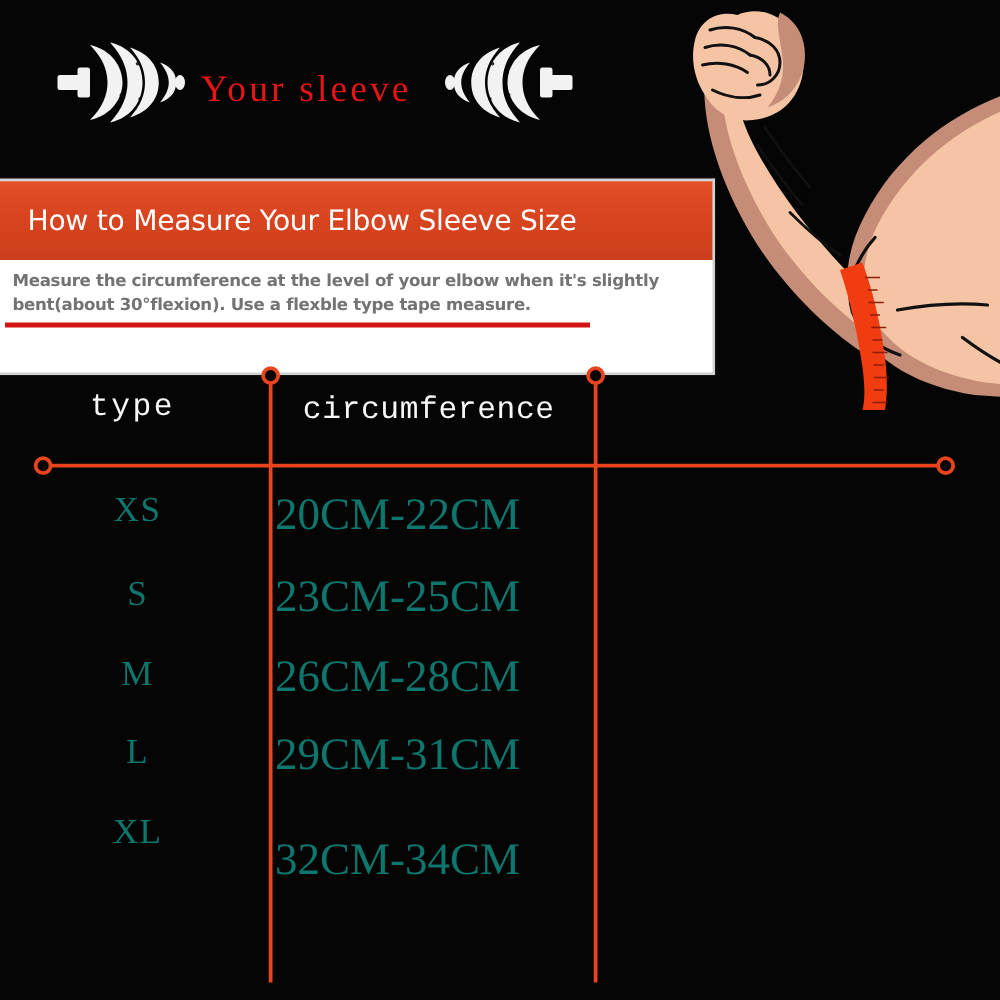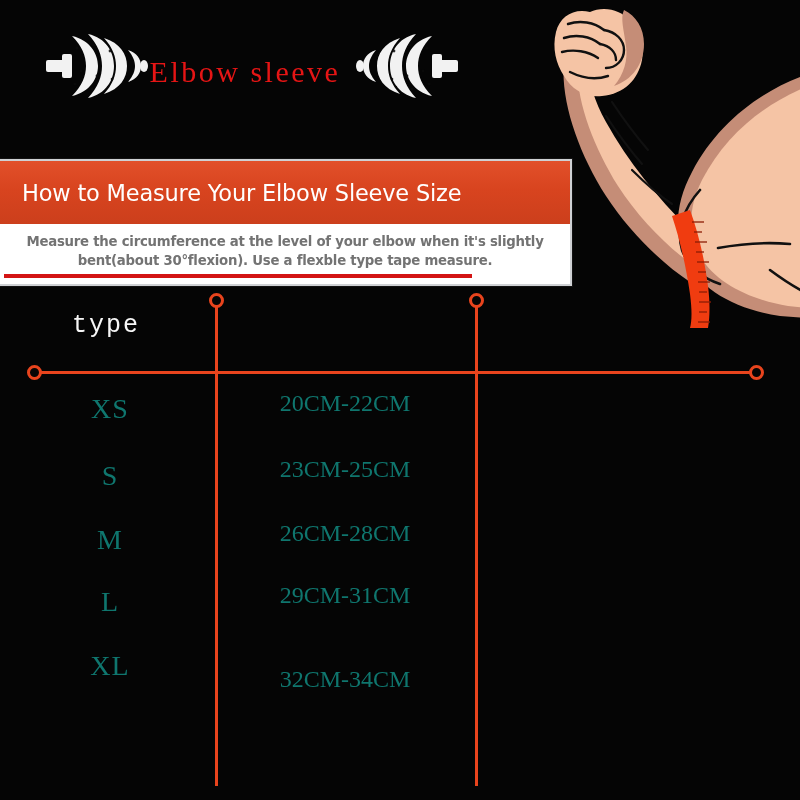--- a/index.html
+++ b/index.html
@@ -27,26 +27,25 @@
   }
   .dumbbell { position:absolute; top:0; }
   .dumbbell.left  { left:42px; }
   .dumbbell.right { left:352px; }
 
   
   .arm-art { position:absolute; left:512px; top:-6px; width:296px; height:376px; }
 
   
   .banner {
-    position:absolute; left:0; top:159px; width:572px; height:127px;
+    position:absolute; left:0; top:143px; width:572px; height:157px;
     background:#ffffff;
     border:2px solid #cfd1d4;
     border-left:none;
     box-shadow:0 0 0 1px rgba(255,255,255,0.06);
-    text-align:center;
   }
   .banner-head {
     height:63px;
     background:linear-gradient(180deg,#e2502a 0%, #d8441f 45%, #cc3f1c 100%);
     position:relative;
   }
   .banner-head-title {
     position:absolute; left:22px; top:50%; transform:translateY(-50%);
     color:#ffffff;
     font-family:"DejaVu Sans", sans-serif;
@@ -92,22 +91,22 @@
     position:absolute;
     color:#0f766e;
     font-family:"Liberation Serif", serif;
     white-space:nowrap;
   }
   .cell.size-cell {
     left:20px; width:180px; text-align:center;
     font-size:28px; letter-spacing:1px;
   }
   .cell.circ-cell {
-    left:220px; width:250px; text-align:center;
-    font-size:24px; letter-spacing:0px;
+    left:220px; width:250px; text-align:left;
+    font-size:36px; letter-spacing:0px;
   }
 </style>
 </head>
 <body>
 
 <div id="stage">
 
   <div class="title-row">
 
     <svg class="dumbbell left" width="110" height="85" viewBox="0 0 110 85">
@@ -126,21 +125,21 @@
         <circle cx="33" cy="60" r="1.5"></circle>
           <circle cx="52" cy="21" r="1.5"></circle>
         <circle cx="55" cy="52" r="1.4"></circle>
           <circle cx="50" cy="65" r="1.3"></circle>
         <circle cx="68" cy="27" r="1.4"></circle>
           <circle cx="70" cy="55" r="1.3"></circle>
         <circle cx="66" cy="63" r="1.2"></circle>
       </g>
     </svg>
 
-    <div class="title-text">Elbow sleeve</div>
+    <div class="title-text">Your sleeve</div>
 
     <svg class="dumbbell right" width="110" height="85" viewBox="0 0 110 85">
       <g transform="translate(110,0) scale(-1,1)">
         <g fill="#f2f2f2">
           <rect x="4" y="36" width="22" height="12" rx="2"></rect>
           <rect x="20" y="30" width="10" height="24" rx="2"></rect>
           <path d="M30 12 C48 16 56 30 56 42 C56 54 48 68 30 72 C40 62 44 52 44 42 C44 32 40 22 30 12 Z"></path>
           <path d="M46 10 C64 14 72 28 72 42 C72 56 64 70 46 74 C56 63 60 53 60 42 C60 31 56 21 46 10 Z"></path>
           <path d="M62 14 C78 19 85 30 85 42 C85 54 78 65 62 70 C71 60 74 51 74 42 C74 33 71 24 62 14 Z"></path>
           <path d="M86 26 C95 29 99 35 99 42 C99 49 95 55 86 58 C91 52 93 47 93 42 C93 37 91 32 86 26 Z"></path>
@@ -235,20 +234,21 @@
   <div class="dot" style="left:209px; top:293px;"></div>
 
   <div class="line v" style="left:475px; top:300px; height:486px;"></div>
   <div class="dot" style="left:469px; top:293px;"></div>
 
   <div class="line h" style="left:34px; top:371px; width:724px;"></div>
   <div class="dot" style="left:27px; top:365px;"></div>
   <div class="dot" style="left:749px; top:365px;"></div>
 
   <div class="th size">type</div>
+  <div class="th circ">circumference</div>
 
   <div>
     <div class="cell size-cell" style="top:393px;">XS</div>
     <div class="cell circ-cell" style="top:390px;">20CM-22CM</div>
   </div>
   <div>
     <div class="cell size-cell" style="top:460px;">S</div>
     <div class="cell circ-cell" style="top:456px;">23CM-25CM</div>
   </div>
   <div>

